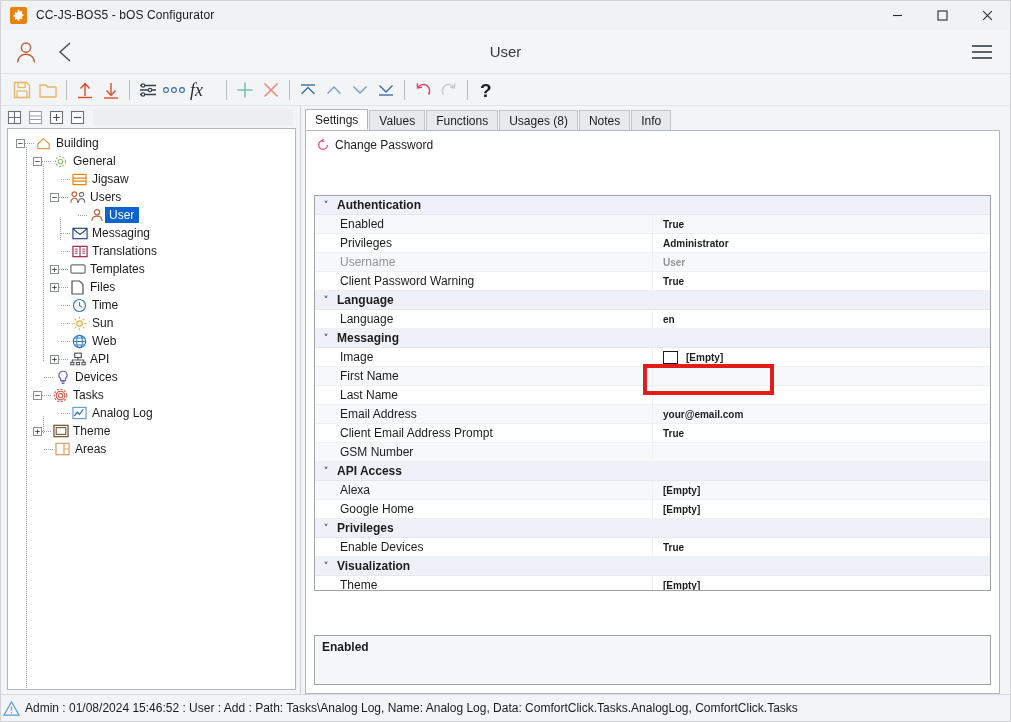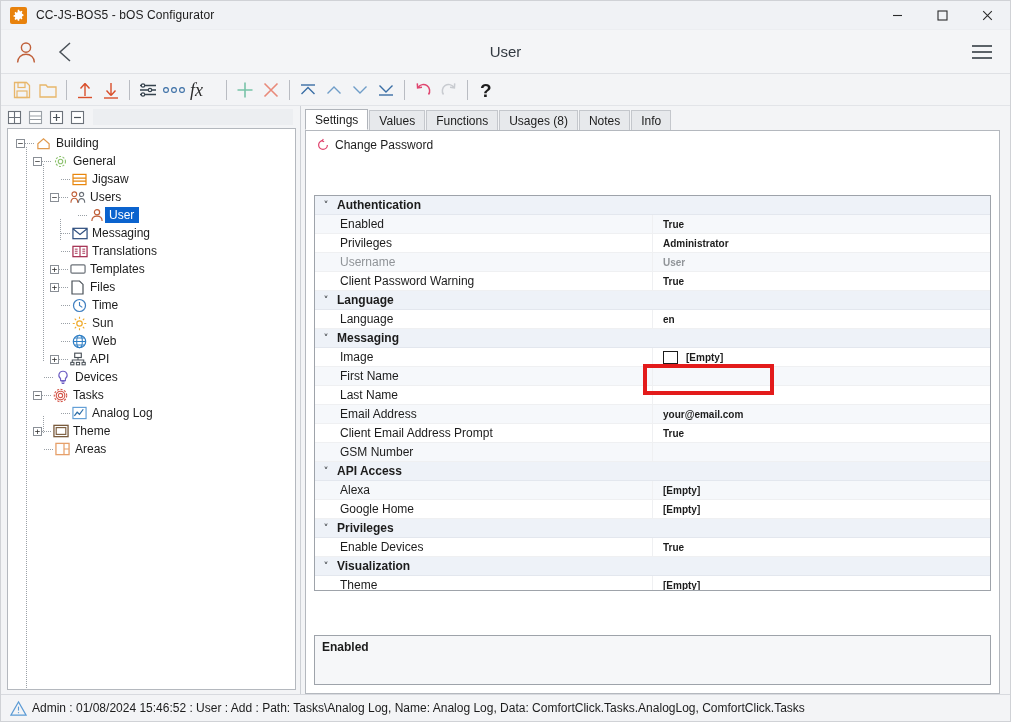--- a/index.html
+++ b/index.html
@@ -226,21 +226,20 @@
   }
   .desc-title { font-size: 12px; font-weight: bold; color: #1c1c1c; }
   .desc-text { font-size: 12px; color: #1c1c1c; margin-top: 2px; }
 
   
   .statusbar {
     height: 27px; flex: 0 0 27px;
     background: #f3f4f6;
     border-top: 1px solid #d8dadf;
     display: flex; align-items: center;
-    padding-left: 7px;
   }
   .sb-icon { width: 20px; display: flex; align-items: center; justify-content: center; margin-right: 4px; }
   .sb-text { font-size: 12px; color: #1c1c1c; white-space: nowrap; }
 
   
   .redbox {
     position: absolute;
     border: 4px solid #e31b1b;
     pointer-events: none;
     background: transparent;

